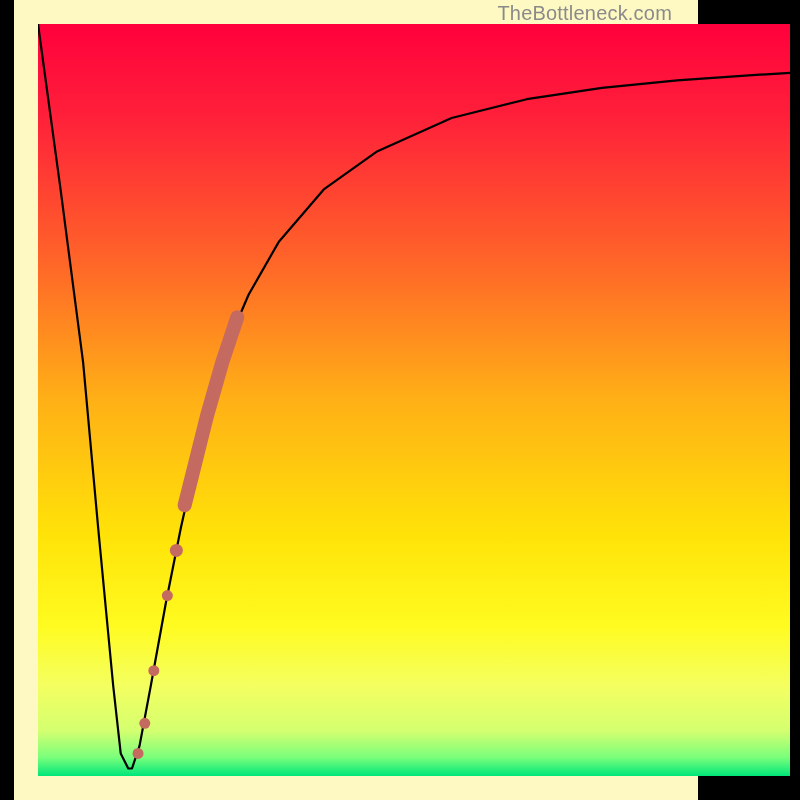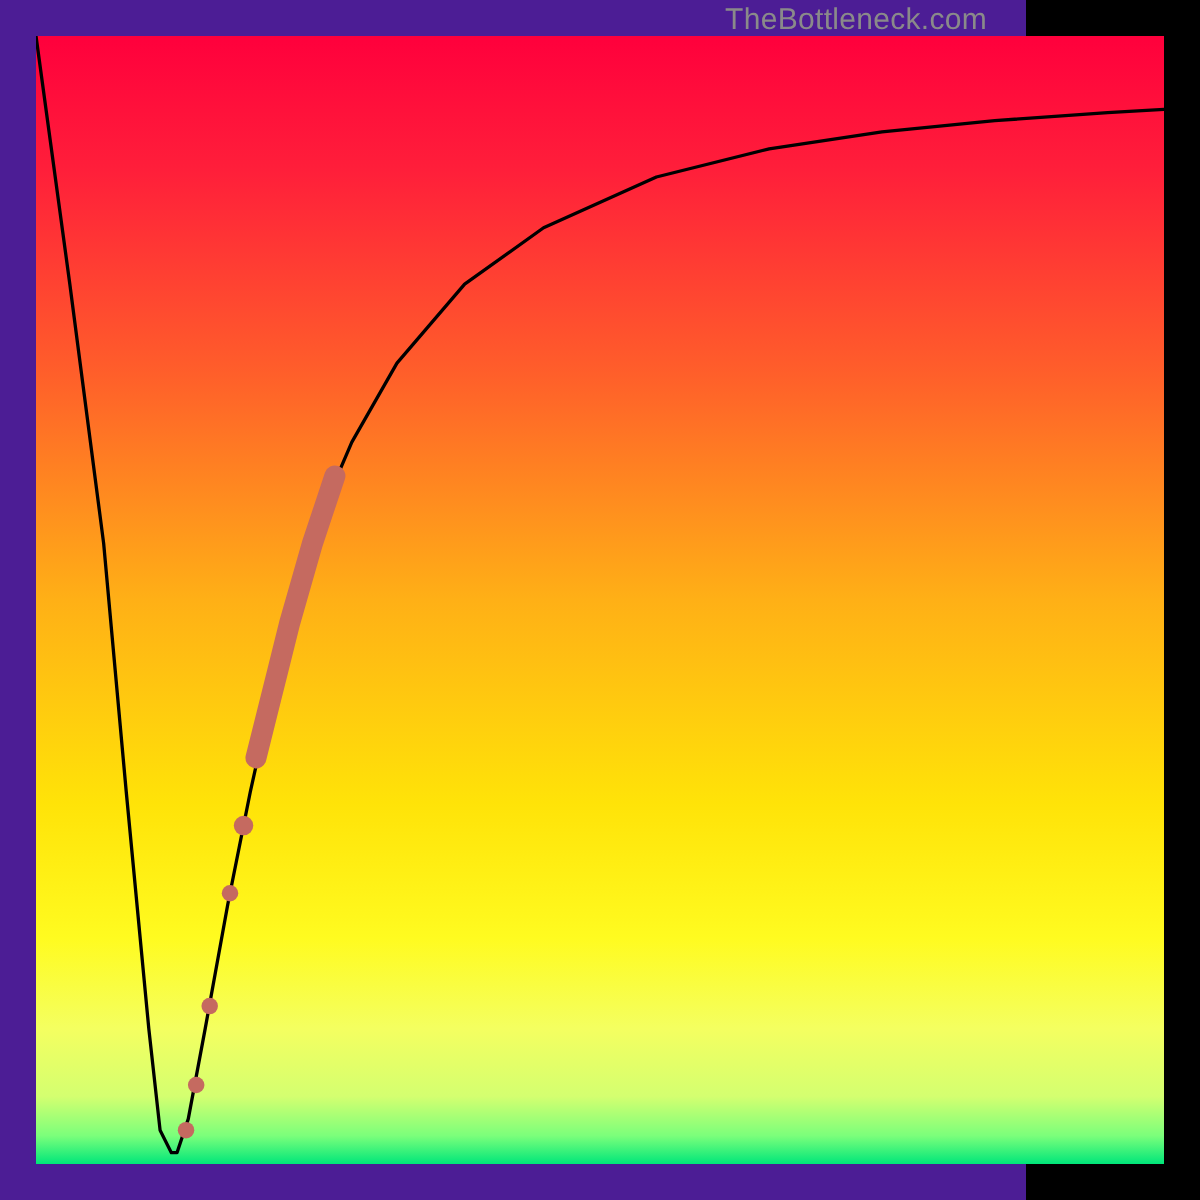--- a/index.html
+++ b/index.html
@@ -6,25 +6,25 @@
     margin: 0;
     padding: 0;
     width: 800px;
     height: 800px;
     overflow: hidden;
     background: #000;
     font-family: Arial, Helvetica, sans-serif;
   }
   .frame {
     position: absolute;
-    left: 0;
+    left: 14px;
     top: 0;
     width: 684px;
     height: 800px;
-    background: #4c1d95;
+    background: #fef9c3;
   }
   .plot {
     position: absolute;
     left: 24px;
     top: 24px;
     width: 752px;
     height: 752px;
     overflow: hidden;
   }
   .gradient {

